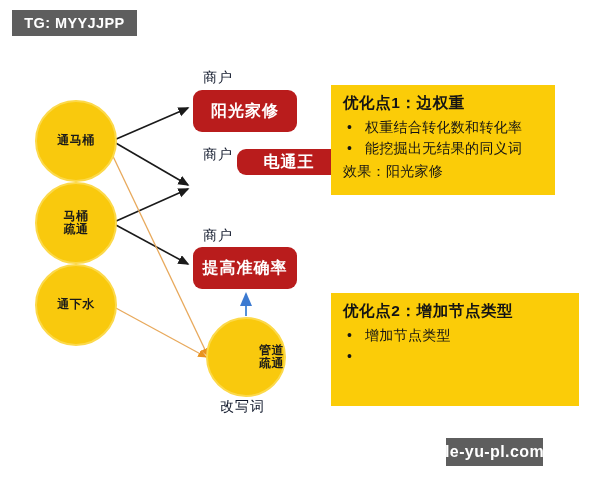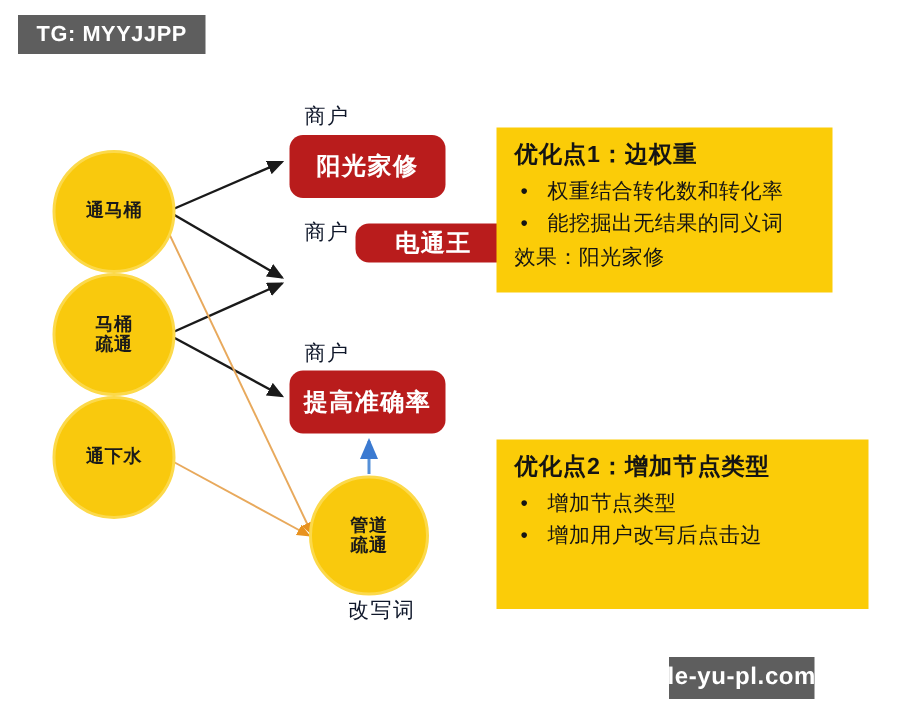--- a/index.html
+++ b/index.html
@@ -73,21 +73,21 @@
     font-weight: bold;
     font-size: 12px;
     line-height: 1.12;
     letter-spacing: 0.5px;
   }
   .circle .lbl { white-space: pre-line; }
 
   #node-tongmatong { left: 35px; top: 100px;  width: 82px; height: 82px; }
   #node-matongshutong { left: 35px; top: 182px; width: 82px; height: 82px; align-items: center; }
   #node-tongxiashui { left: 35px; top: 264px; width: 82px; height: 82px; }
-  #node-guandaoshutong { left: 206px; top: 317px; width: 80px; height: 80px; }
+  #node-guandaoshutong { left: 206px; top: 317px; width: 80px; height: 80px; justify-content: flex-end; }
 
   
   .mbox {
     position: absolute;
     background: #b91c1c;
     border-radius: 9px;
     box-sizing: border-box;
     display: flex;
     align-items: center;
     justify-content: center;
@@ -104,21 +104,21 @@
   .cap {
     position: absolute;
     color: #0f172a;
     font-size: 14px;
     letter-spacing: 1px;
     white-space: nowrap;
   }
   #cap-1 { left: 203px; top: 69px; }
   #cap-2 { left: 203px; top: 146px; }
   #cap-3 { left: 203px; top: 227px; }
-  #cap-4 { left: 232px; top: 398px; text-align: center; }
+  #cap-4 { left: 220px; top: 398px; text-align: center; }
 
   
   .panel {
     position: absolute;
     background: #fbcc08;
     box-sizing: border-box;
     padding: 8px 8px 8px 12px;
     color: #141414;
   }
   #panel-1 { left: 331px; top: 85px;  width: 224px; height: 110px; }
@@ -235,21 +235,20 @@
 
   <div class="panel" id="panel-2">
     <div class="panel-title">优化点2：增加节点类型</div>
     <ul class="panel-list">
       <li>
         <span class="bullet">•</span>
         <span>增加节点类型</span>
       </li>
       <li>
         <span class="bullet">•</span>
-        <span>增加用户改写后点击边</span>
       </li>
     </ul>
   </div>
 
   <div class="wm" id="wm-top">TG: MYYJJPP</div>
   <div class="wm" id="wm-bottom">le-yu-pl.com</div>
 
 </div>
 
 </body></html>

